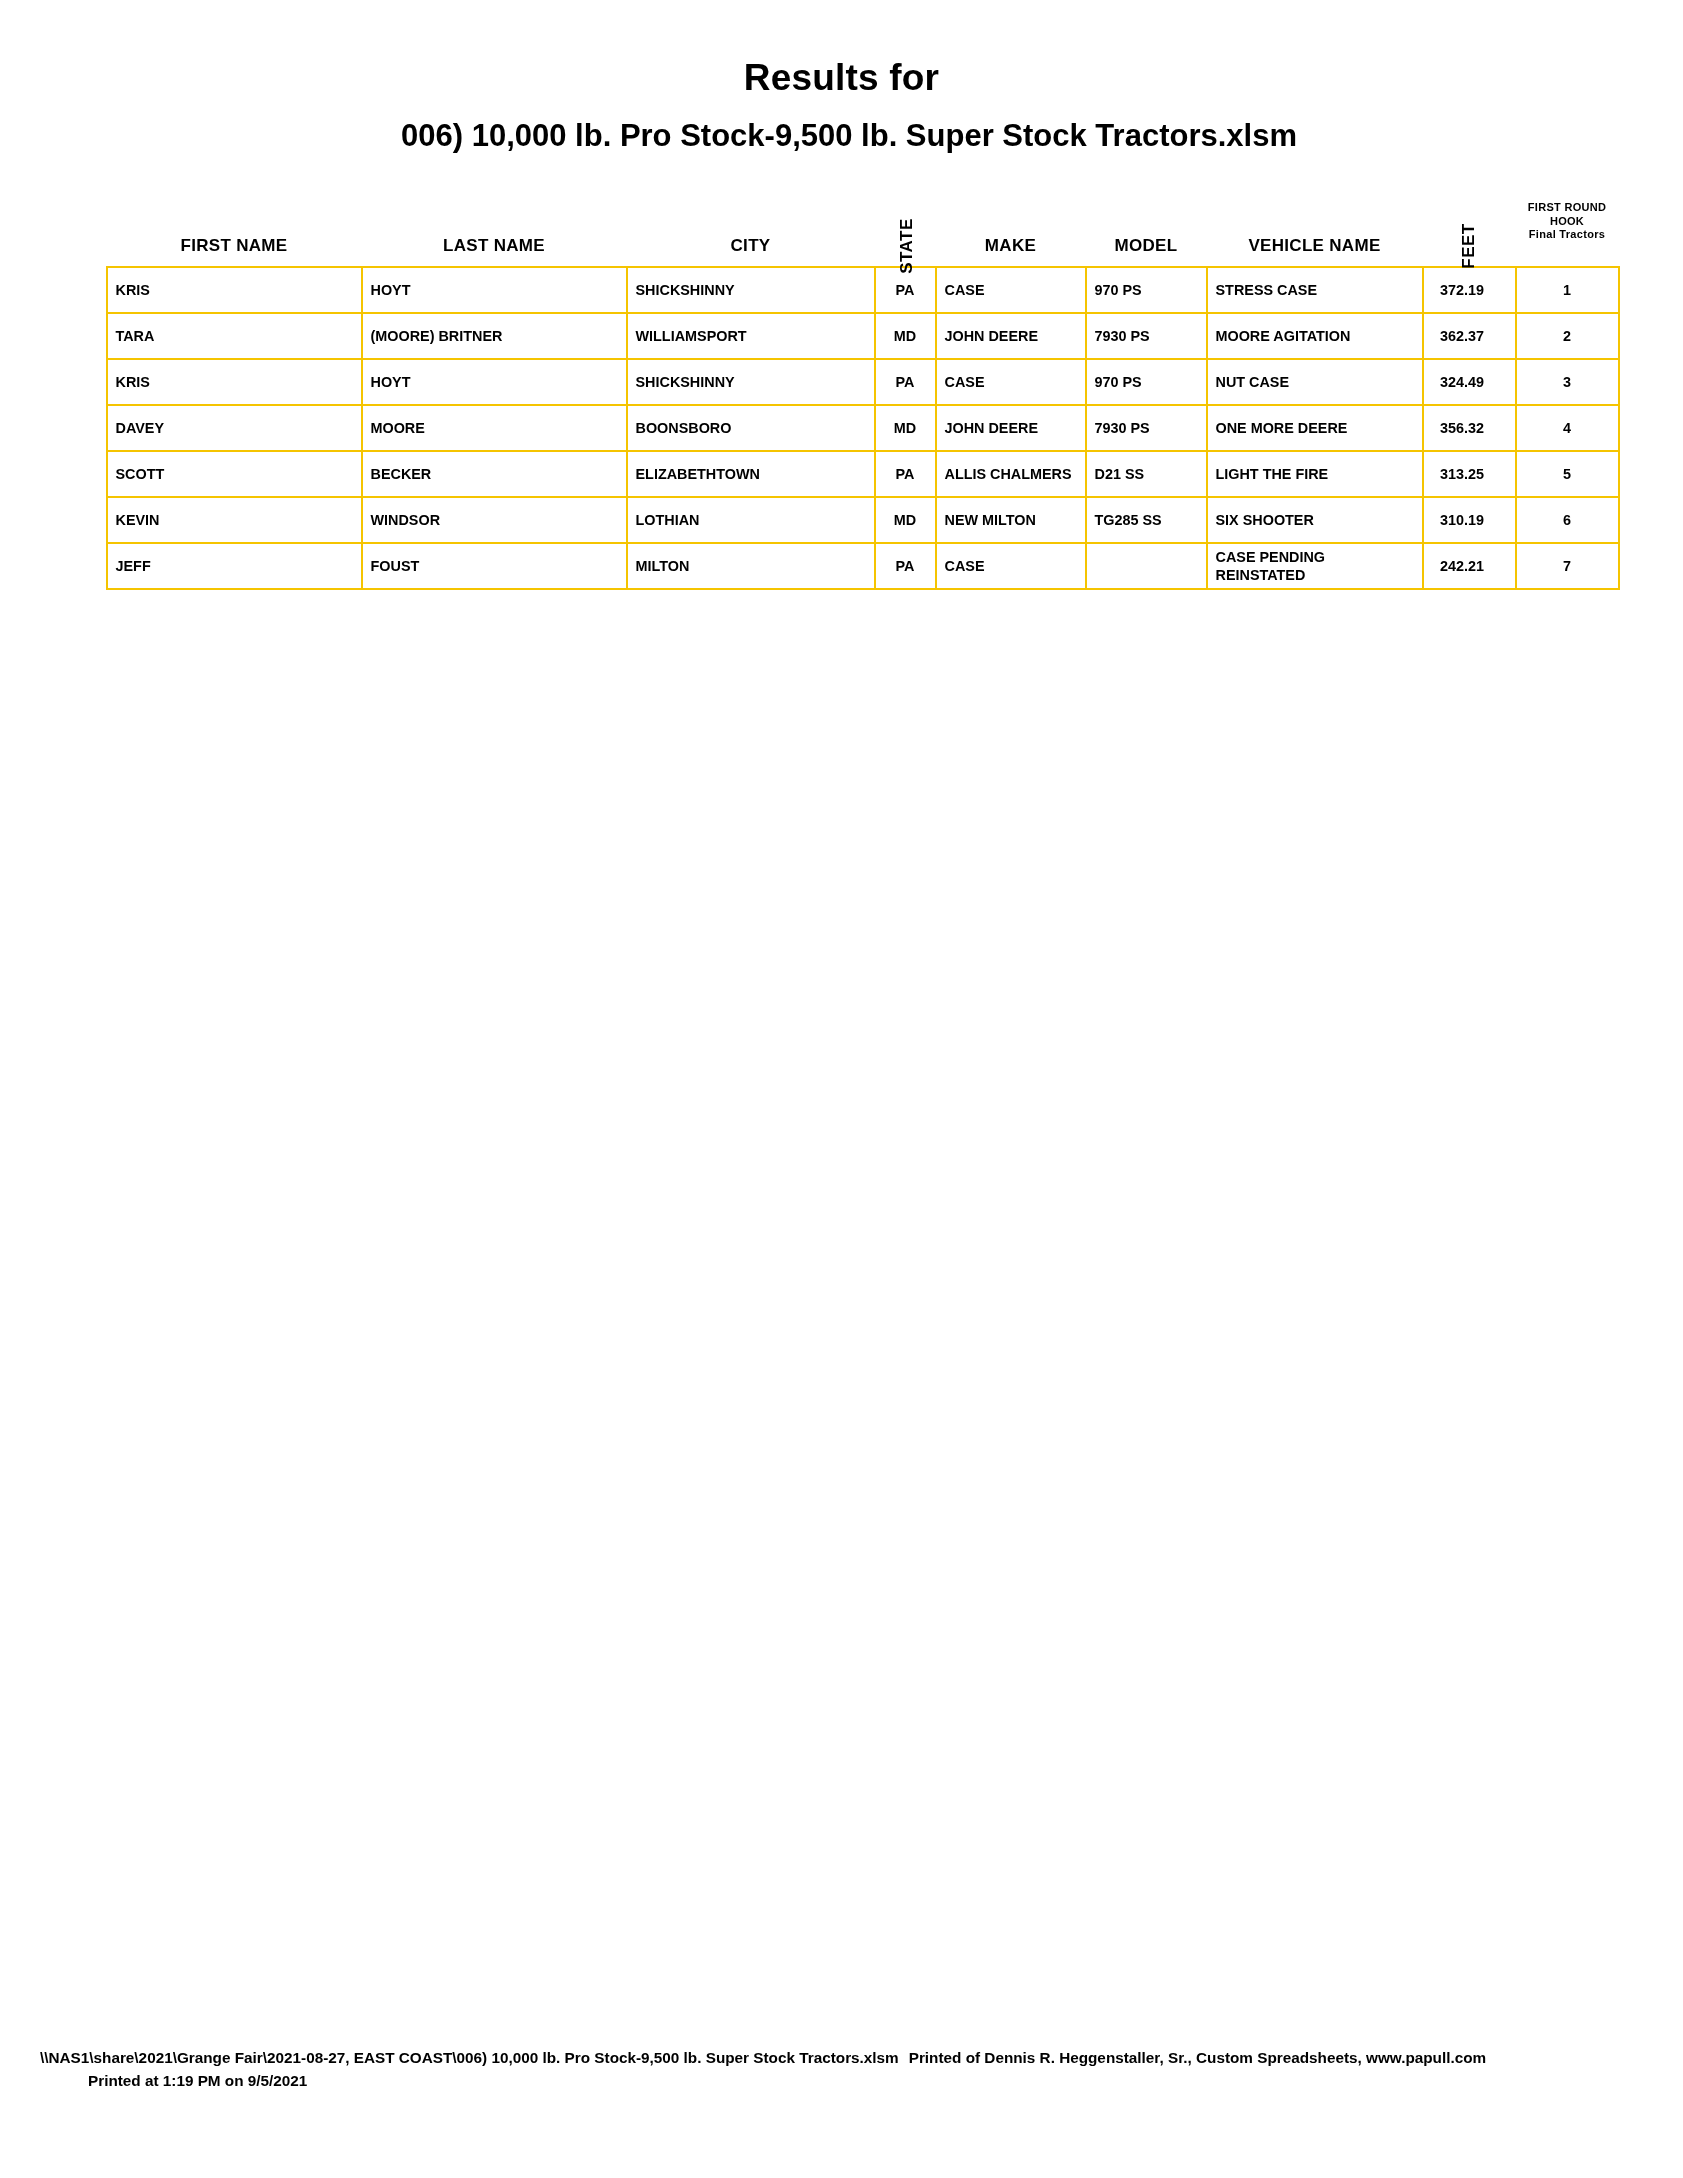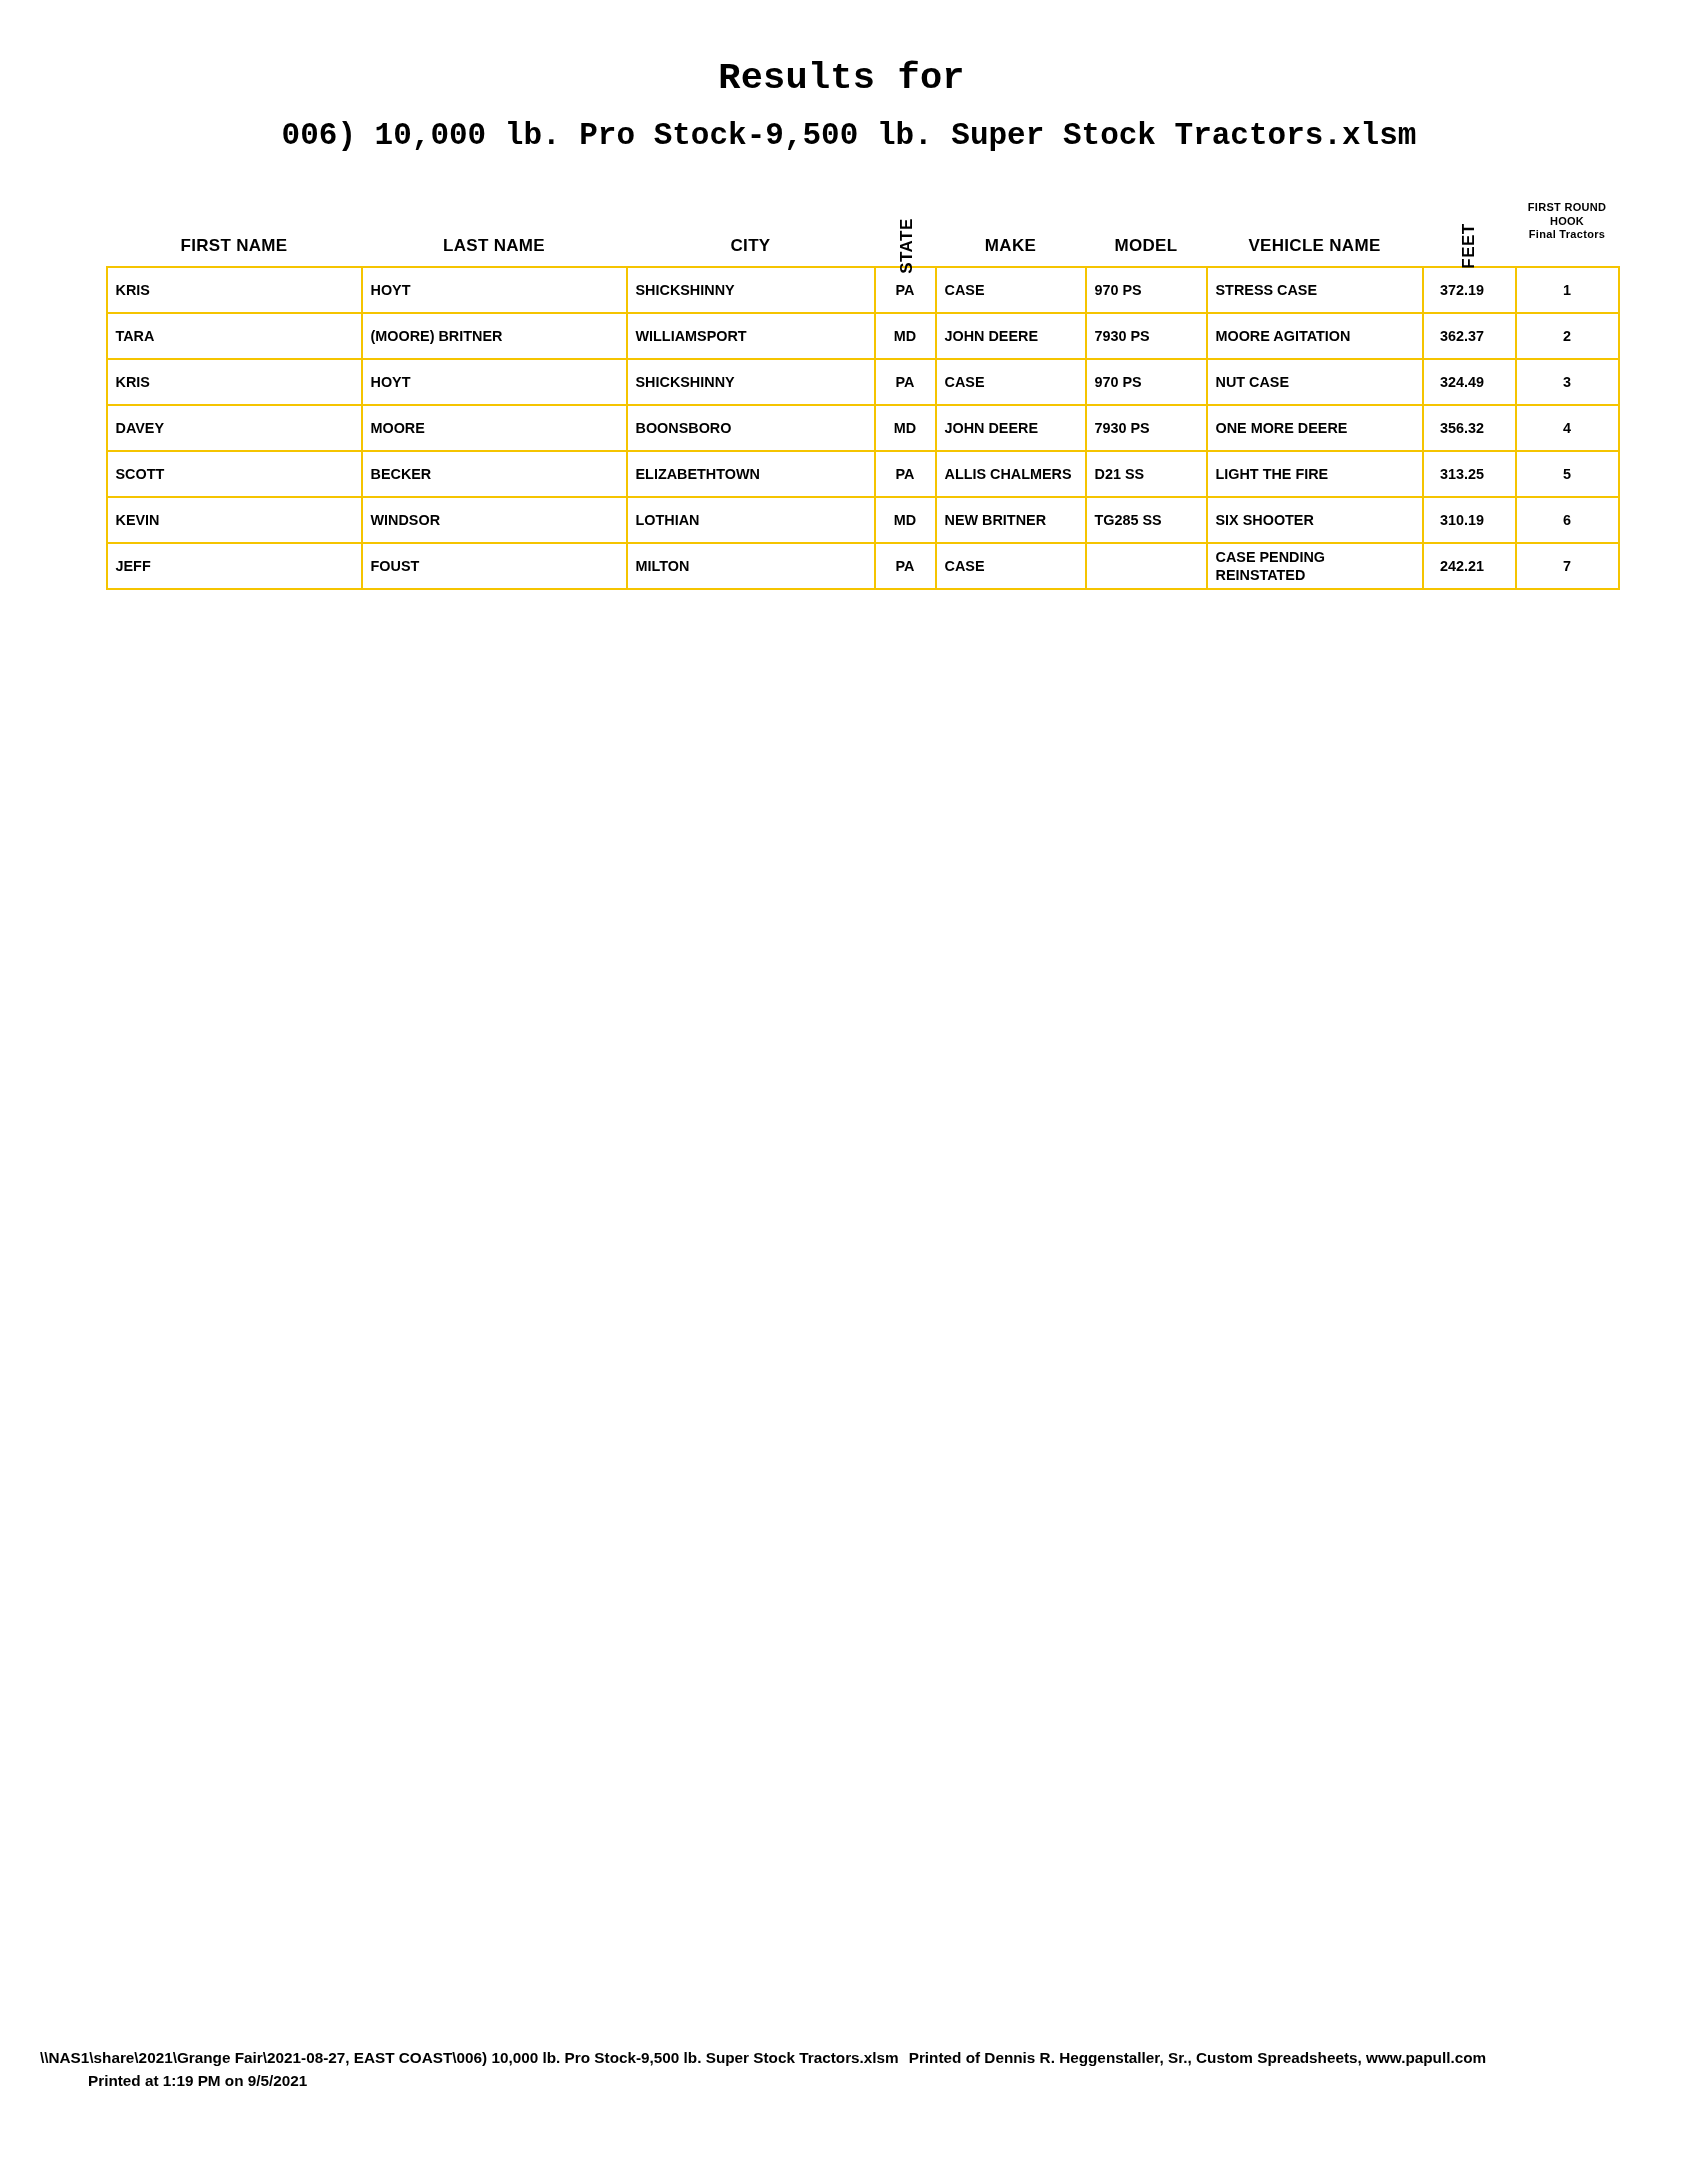--- a/index.html
+++ b/index.html
@@ -17,21 +17,20 @@
   .page {
     position: relative;
     width: 1683px;
     height: 2178px;
     box-sizing: border-box;
     padding: 0;
   }
   .title-block {
     text-align: center;
     padding-top: 57px;
-    font-family: Liberation Mono, monospace;
   }
   .title-line1 {
     font-size: 37px;
     font-weight: bold;
     letter-spacing: 0.2px;
     line-height: 1.15;
   }
   .title-line2 {
     font-size: 31px;
     font-weight: bold;
@@ -218,21 +217,21 @@
           <td>D21  SS</td>
           <td>LIGHT THE FIRE</td>
           <td class="right">313.25</td>
           <td class="center">5</td>
         </tr>
         <tr>
           <td>KEVIN</td>
           <td>WINDSOR</td>
           <td>LOTHIAN</td>
           <td class="center">MD</td>
-          <td>NEW BRITNER</td>
+          <td>NEW MILTON</td>
           <td>TG285  SS</td>
           <td>SIX SHOOTER</td>
           <td class="right">310.19</td>
           <td class="center">6</td>
         </tr>
         <tr>
           <td>JEFF</td>
           <td>FOUST</td>
           <td>MILTON</td>
           <td class="center">PA</td>

